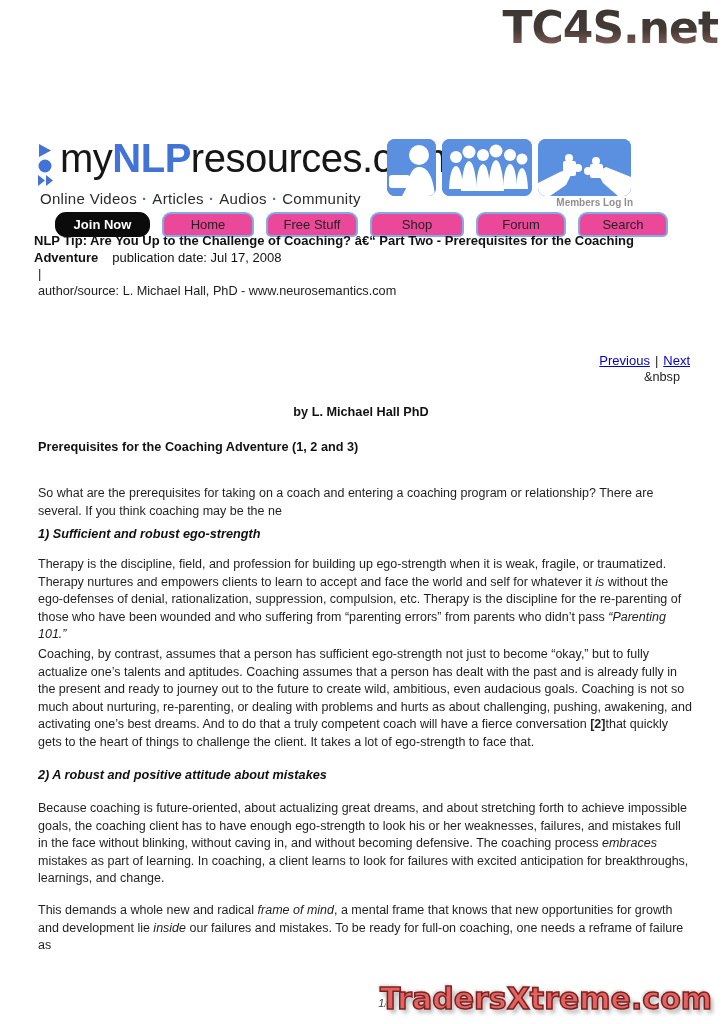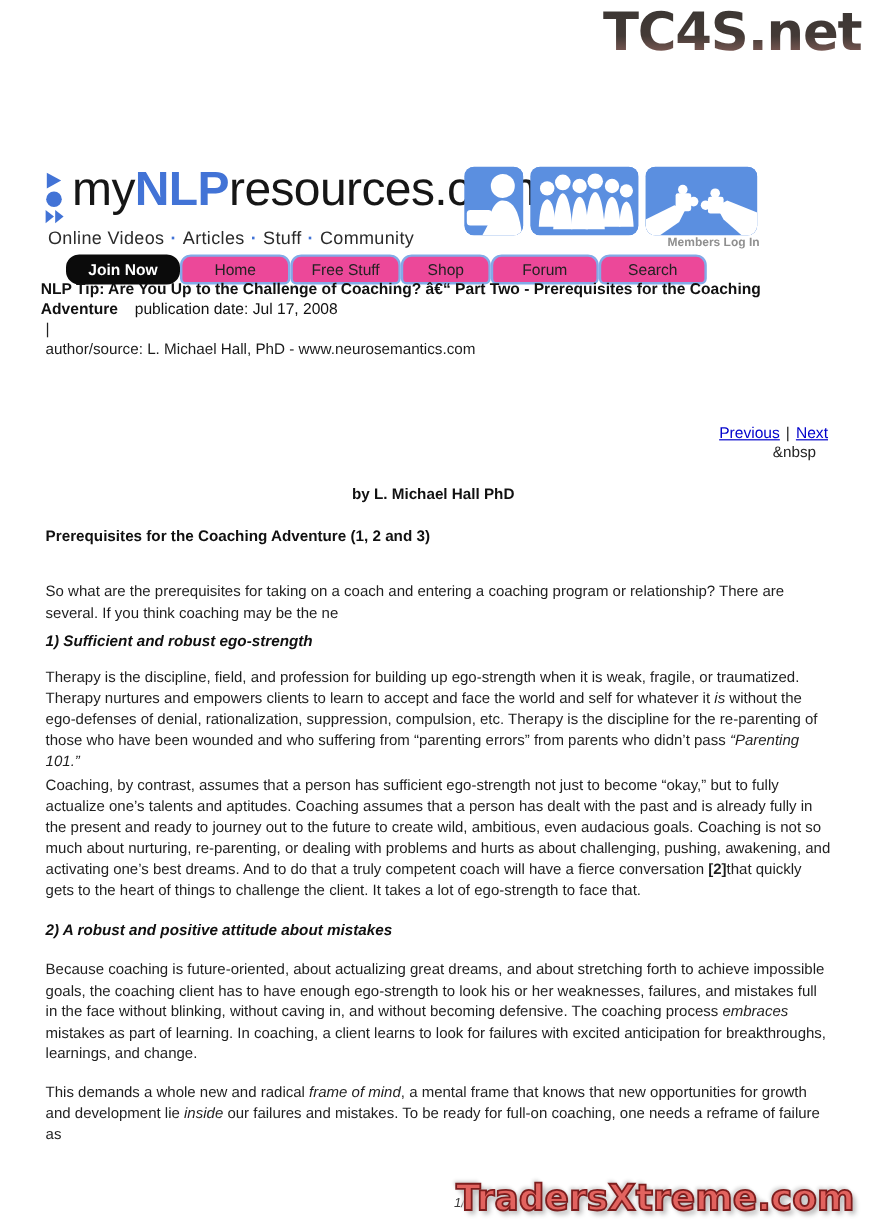--- a/index.html
+++ b/index.html
@@ -45,21 +45,21 @@
 
   .tiles { position:absolute; left:387px; top:139px; display:flex; gap:6px; }
   .tile { height:57px; border-radius:8px; background:#5b8fe0; overflow:hidden; cursor:pointer; }
   .tile svg { display:block; }
   .members-login {
     position:absolute; top:197px; right:91px;
     font-size:10px; color:#8f8f8f; cursor:pointer;font-weight:bold;
   }
 
   
-  .nav { position:absolute; left:55px; top:212px; display:flex; gap:0; }
+  .nav { position:absolute; left:55px; top:212px; display:flex; gap:12px; }
   .tab {
     height:25px; display:flex; align-items:center; justify-content:center;
     background:#ec4899; border:2px solid #82abe8; border-radius:9px 9px 5px 5px;
     font-size:13px; color:#222; cursor:pointer;
   }
   .tab.active {
     background:#0b0b0b; border-color:#0b0b0b; color:#fff;
     font-weight:bold; border-radius:11px;
   }
 
@@ -103,21 +103,21 @@
     <div class="logo-row">
       <svg class="logo-icon" width="20" height="44" viewBox="0 0 20 44">
         <polygon points="3,1 15,7.5 3,14" fill="#4273d6"></polygon>
         <circle cx="9" cy="23" r="6.5" fill="#4273d6"></circle>
         <polygon points="2,32 9,37.5 2,43" fill="#4273d6"></polygon>
         <polygon points="10,32 17,37.5 10,43" fill="#4273d6"></polygon>
       </svg>
       <div class="logo-text"><span>my</span><span class="logo-nlp">NLP</span><span>resources.com</span></div>
     </div>
     <div class="tagline">
-      <span>Online Videos</span><span class="dot">·</span><span>Articles</span><span class="dot">·</span><span>Stuff</span><span class="dot">·</span><span>Community</span>
+      <span>Online Videos</span><span class="dot">·</span><span>Articles</span><span class="dot">·</span><span>Audios</span><span class="dot">·</span><span>Community</span>
     </div>
   </div>
 
   <div class="tiles">
     <div class="tile" style="width:49px">
       <svg width="49" height="57" viewBox="0 0 49 57">
         <rect width="49" height="57" fill="#5b8fe0"></rect>
         <circle cx="32" cy="16" r="10" fill="#fff"></circle>
         <path d="M19 57 C20 34 27 28 32 28 C41 28 46 38 48 57 Z" fill="#fff"></path>
         <path d="M22 44 L35 37 L35 57 L15 57 Z" fill="#fff"></path>
@@ -154,21 +154,21 @@
         <circle cx="58" cy="22" r="4" fill="#fff"></circle>
       </svg>
     </div>
   </div>
   <span class="members-login">Members Log In</span>
 
   <div class="nav">
     <div class="tab active" style="width:95px">Join Now</div>
     <div class="tab" style="width:92px">Home</div>
     <div class="tab" style="width:92px">Free Stuff</div>
-    <div class="tab" style="width:75px">Shop</div>
+    <div class="tab" style="width:94px">Shop</div>
     <div class="tab" style="width:90px">Forum</div>
     <div class="tab" style="width:90px">Search</div>
   </div>
 
   <div class="title-block">
     <div>NLP Tip: Are You Up to the Challenge of Coaching? â€“ Part Two - Prerequisites for the Coaching</div>
     <div><span>Adventure</span><span class="title-meta">publication date: Jul 17, 2008</span></div>
   </div>
 
   <div class="pipe">|</div>

